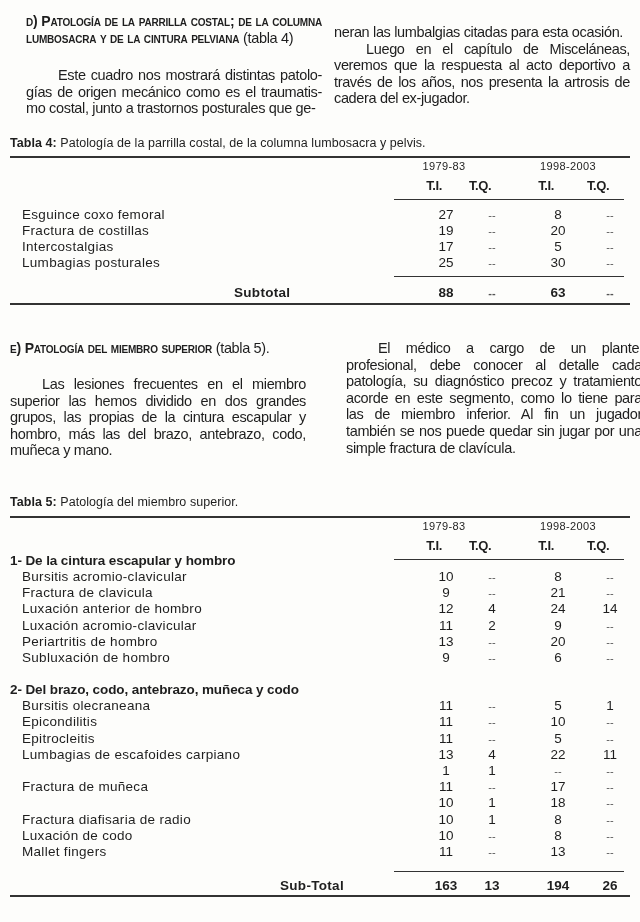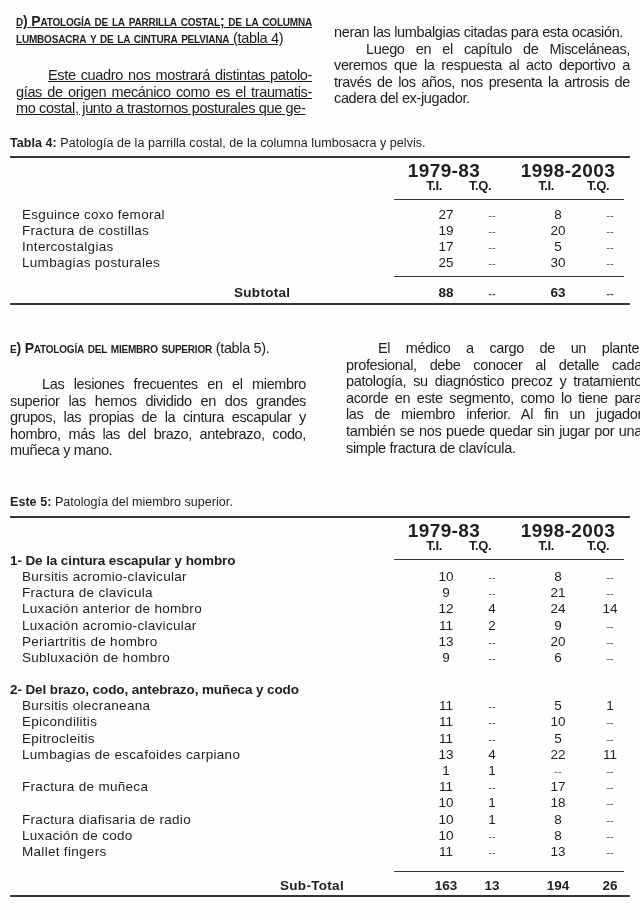--- a/index.html
+++ b/index.html
@@ -20,29 +20,29 @@
 
   .rule { position: absolute; height: 0; border-top: 2px solid #333; }
   .rule.thin { border-top-width: 1.5px; }
 
   .tbl { position: absolute; left: 10px; width: 620px; font-size: 13.5px; }
   .row { position: absolute; left: 12px; width: 620px; height: 16px; line-height: 16px; }
   .row .lbl { position: absolute; left: 0; white-space: nowrap; letter-spacing: 0.3px; }
   .row .v { position: absolute; width: 40px; text-align: center; }
   .c1 { left: 404px; } .c2 { left: 450px; } .c3 { left: 516px; } .c4 { left: 568px; }
   .dash { color: #555; font-size: 11px; }
-  .hdr-year { position: absolute; width: 100px; text-align: center; font-weight: bold; font-size: 19px; letter-spacing: 0.4px; }
+  .hdr-year { position: absolute; width: 100px; text-align: center; font-weight: normal; font-size: 11px; letter-spacing: 0.4px; }
   .hdr-sub { position: absolute; width: 40px; text-align: center; font-weight: bold; font-size: 13px; letter-spacing: -0.4px; }
   .bold { font-weight: bold; }
   .group-title { position: absolute; left: 0; font-weight: bold; font-size: 13.5px; letter-spacing: -0.1px; }
 </style>
 </head>
 <body>
 
-<div class="col" style="left:16px; top:13px;text-decoration:underline;">
+<div class="col" style="left:26px; top:13px;">
   <p class="heading">
     <span class="sc">d)</span>
     <span class="sc">Patología de la parrilla costal; de la columna lumbosacra y de la cintura pelviana</span>
     <span>(tabla 4)</span>
   </p>
   <p class="indent" style="margin-top:20px;">Este cuadro nos mostrará distintas patolo-gías de origen mecánico como es el traumatis-mo costal, junto a trastornos posturales que ge-</p>
 </div>
 
 <div class="col" style="left:334px; top:24px;">
   <p>neran las lumbalgias citadas para esta ocasión.</p>
@@ -113,21 +113,21 @@
     <span>(tabla 5).</span>
   </p>
   <p class="indent" style="margin-top:19px;">Las lesiones frecuentes en el miembro superior las hemos dividido en dos grandes grupos, las propias de la cintura escapular y hombro, más las del brazo, antebrazo, codo, muñeca y mano.</p>
 </div>
 
 <div class="col" style="left:334px; top:340px;margin-left:12px;">
   <p class="indent">El médico a cargo de un plantel profesional, debe conocer al detalle cada patología, su diagnóstico precoz y tratamiento acorde en este segmento, como lo tiene para las de miembro inferior. Al fin un jugador también se nos puede quedar sin jugar por una simple fractura de clavícula.</p>
 </div>
 
 <div class="cap" style="top:495px;">
-  <b>Este 5:</b>
+  <b>Tabla 5:</b>
   <span>Patología del miembro superior.</span>
 </div>
 <div class="rule" style="left:10px; width:620px; top:516px;"></div>
 
 <div class="tbl" style="top:518px; height:380px;">
   <div class="hdr-year" style="left:384px; top:2px;">1979-83</div>
   <div class="hdr-year" style="left:508px; top:2px;">1998-2003</div>
   <div class="hdr-sub c1" style="top:20px;">T.I.</div>
   <div class="hdr-sub c2" style="top:20px;">T.Q.</div>
   <div class="hdr-sub c3" style="top:20px;">T.I.</div>

